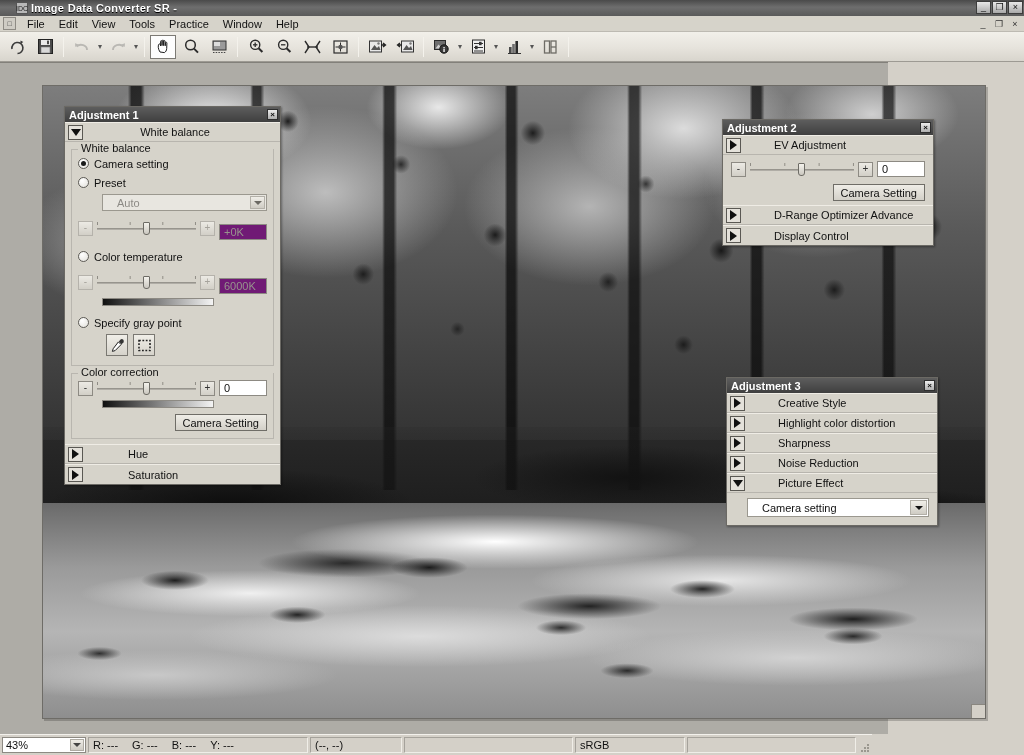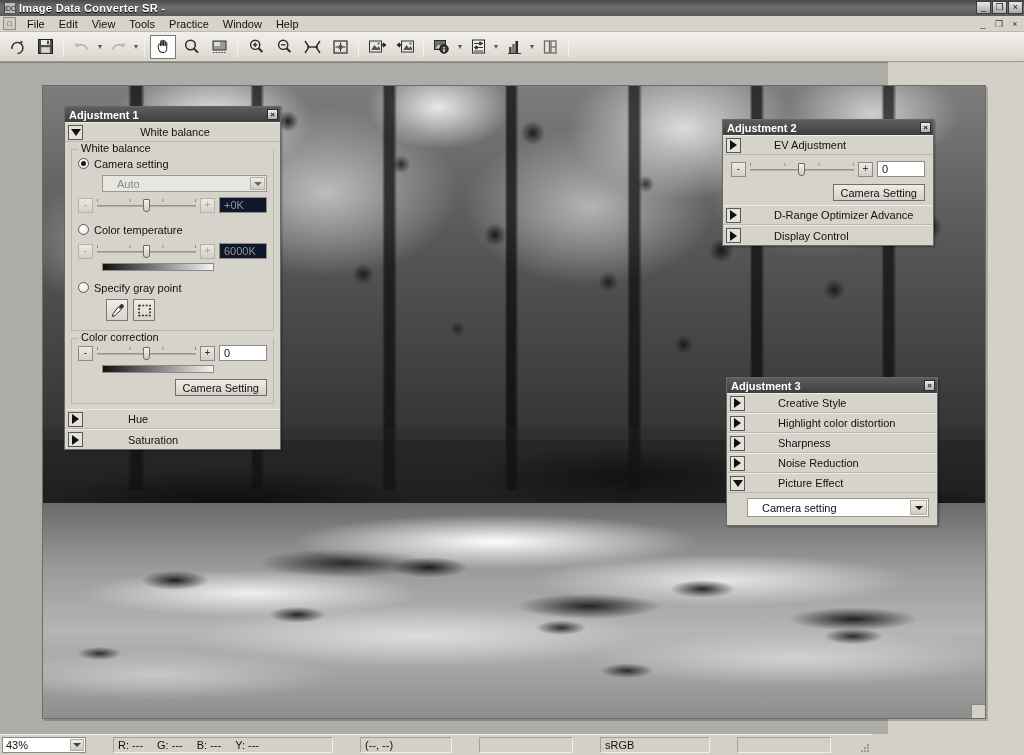--- a/index.html
+++ b/index.html
@@ -16,21 +16,21 @@
     width: 1024px; height: 755px;
     background: #d4d0c8;
   }
 
   
   .titlebar {
     position: absolute; left: 0; top: 0; width: 1024px; height: 16px;
     background: linear-gradient(to bottom, #4a4a4a 0%, #6e6e6e 45%, #5a5a5a 100%);
     color: #fff;
     display: flex; align-items: center;
-    padding-left: 4px;
+    padding-left: 16px;
   }
   .titlebar .tb-icon {
     width: 12px; height: 12px; margin-right: 3px;
     background: #b8b8b8;
     border: 1px solid #555;
     display: flex; align-items: center; justify-content: center;
     font-size: 7px; color: #222; line-height: 1;
   }
   .titlebar .tb-title {
     font-size: 11px; font-weight: bold; letter-spacing: .3px;
@@ -347,21 +347,21 @@
     border: 1px solid #6d6b65;
     border-radius: 1px 1px 3px 3px;
   }
   .numfield {
     width: 48px; height: 16px;
     background: #fff; border: 1px solid #8d8a83;
     font-size: 11px; color: #111;
     display: flex; align-items: center; padding-left: 4px;
     flex: 0 0 auto;
   }
-  .numfield.disabled { background: #0f172a; color: #97948d; }
+  .numfield.disabled { background: #701a75; color: #97948d; margin-top: 8px; }
   .gradbar {
     height: 8px; margin: 4px 0 0 24px;
     border: 1px solid #8d8a83;
     background: linear-gradient(to right, #101010, #f4f4f4);
   }
   .pushbtn {
     height: 17px; padding: 0 7px;
     background: linear-gradient(to bottom, #efedE7, #d3d0c8);
     border: 1px solid #6f6d67;
     font-size: 11px; color: #111;
@@ -373,21 +373,21 @@
     border: 1px solid #7a7872;
     display: flex; align-items: center; justify-content: center;
   }
 
   
   .statusbar {
     position: absolute; left: 0; bottom: 0; width: 872px; height: 21px;
     background: #d4d0c8;
     border-top: 1px solid #f3f1ec;
     display: flex; align-items: stretch;
-    font-size: 11px; color: #111; gap: 25px;
+    font-size: 11px; color: #111;
   }
   .sb-cell {
     border: 1px solid #a5a29b;
     border-right-color: #f0eee8; border-bottom-color: #f0eee8;
     margin: 2px 0 2px 2px;
     display: flex; align-items: center;
     padding: 0 4px;
     background: #d4d0c8;
   }
   .sb-zoom {
@@ -624,20 +624,24 @@
         </div>
 
         <div class="groupbox">
           <span class="gb-legend">White balance</span>
 
           <div class="radio-row">
             <span class="radio checked"></span>
             <span class="radio-label">Camera setting</span>
           </div>
 
+          <div class="radio-row">
+            <span class="radio"></span>
+            <span class="radio-label">Preset</span>
+          </div>
 
           <div style="margin:3px 0 0 24px;">
             <div class="combo">
               <span>Auto</span>
               <span class="combo-arrow">
                   <i class="cv"></i>
                 </span>
             </div>
           </div>
 

